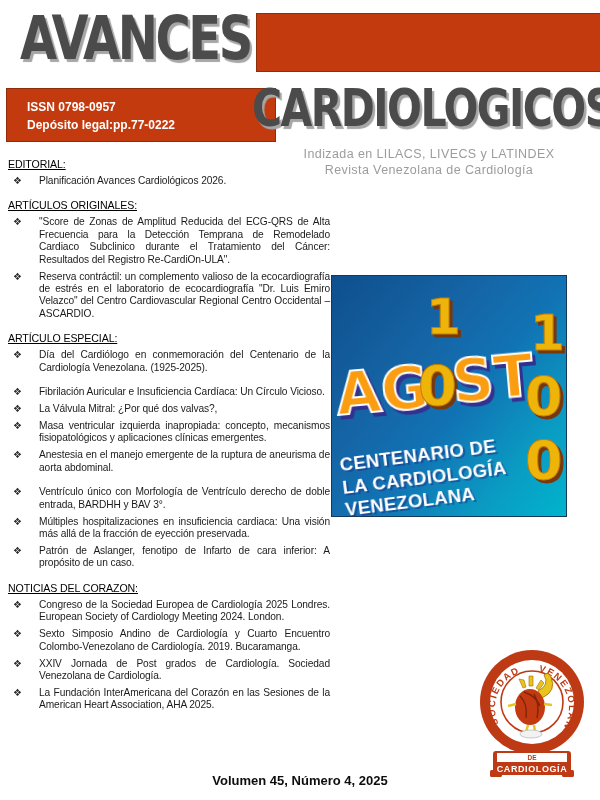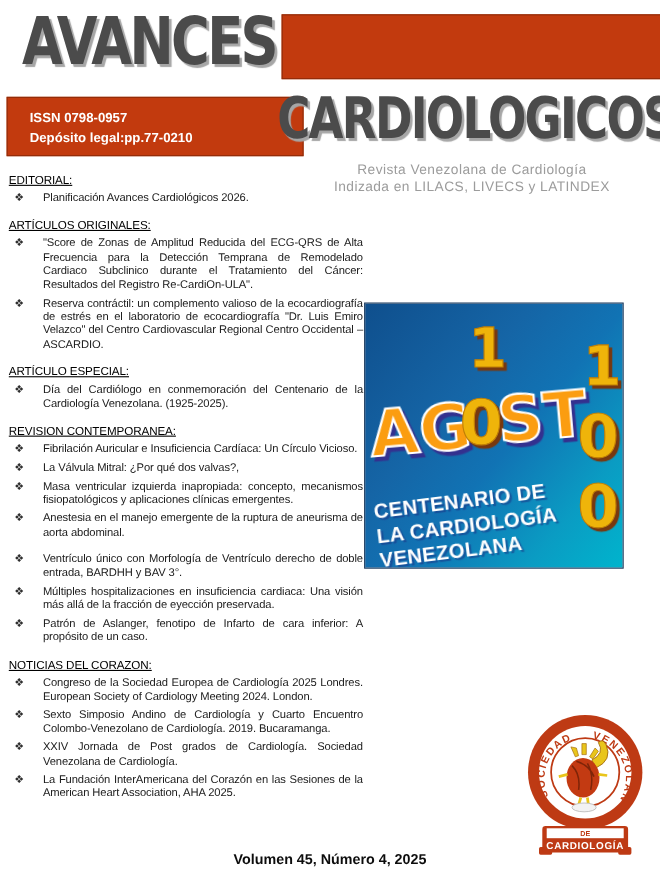--- a/index.html
+++ b/index.html
@@ -67,27 +67,27 @@
 </head>
 <body>
 
 <div class="page">
 
   <div class="red red-block-top"></div>
   <div class="title-avances">AVANCES</div>
 
   <div class="red issn-box">
     <div>ISSN 0798-0957</div>
-    <div>Depósito legal:pp.77-0210</div>
+    <div>Depósito legal:pp.77-0222</div>
   </div>
   <div class="title-cardio">CARDIOLOGICOS</div>
 
   <div class="subtitle">
+    <div>Indizada en LILACS, LIVECS y LATINDEX</div>
     <div>Revista Venezolana de Cardiología</div>
-    <div>Indizada en LILACS, LIVECS y LATINDEX</div>
   </div>
 
   <div class="toc" id="toc">
     <section class="toc-section">
       <h3 class="sec-heading">EDITORIAL:</h3>
       <ul class="sec-items">
     <li class="toc-item">
       <span class="bullet">❖</span>
       <span class="item-text">Planificación Avances Cardiológicos 2026.</span>
     </li>
@@ -113,21 +113,20 @@
       <h3 class="sec-heading">ARTÍCULO ESPECIAL:</h3>
       <ul class="sec-items">
     <li class="toc-item">
       <span class="bullet">❖</span>
       <span class="item-text">Día del Cardiólogo en conmemoración del Centenario de la Cardiología Venezolana.  (1925-2025).</span>
     </li>
   </ul>
     </section>
 
     <section class="toc-section">
-      <h3 class="sec-heading">REVISION CONTEMPORANEA:</h3>
       <ul class="sec-items">
     <li class="toc-item">
       <span class="bullet">❖</span>
       <span class="item-text">Fibrilación Auricular e Insuficiencia Cardíaca: Un Círculo Vicioso.</span>
     </li>
 
     <li class="toc-item">
       <span class="bullet">❖</span>
       <span class="item-text">La Válvula Mitral: ¿Por qué dos valvas?,</span>
     </li>

